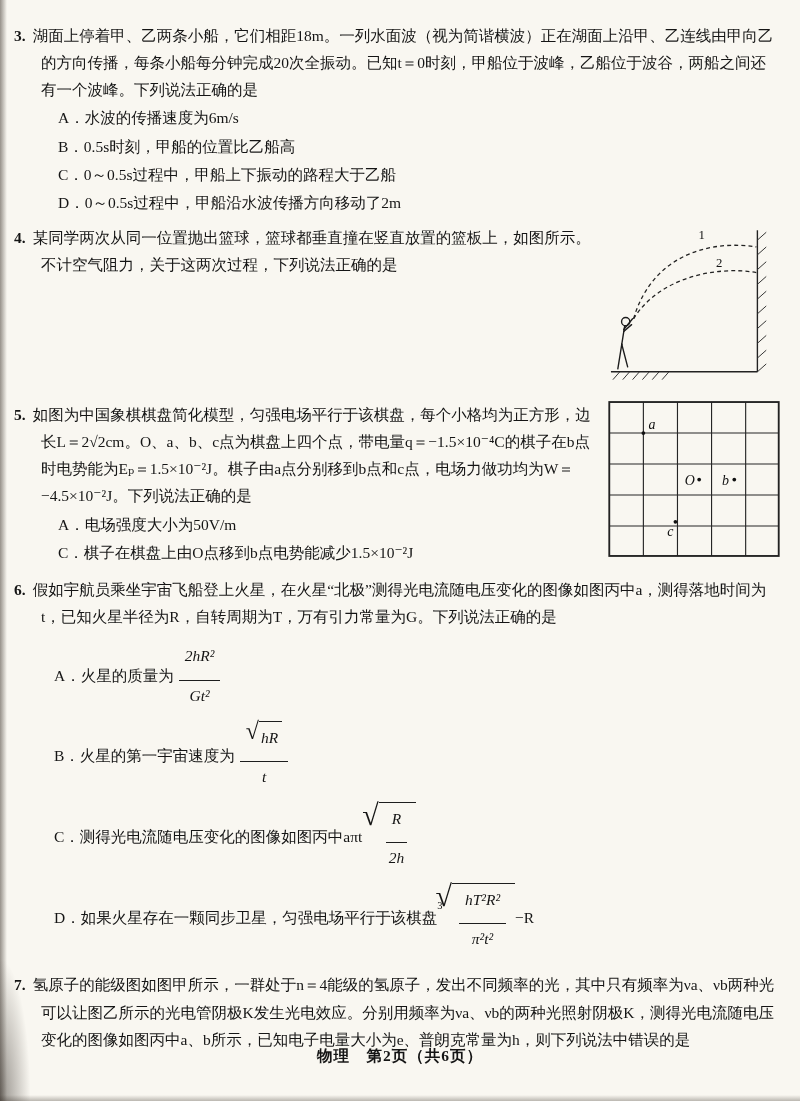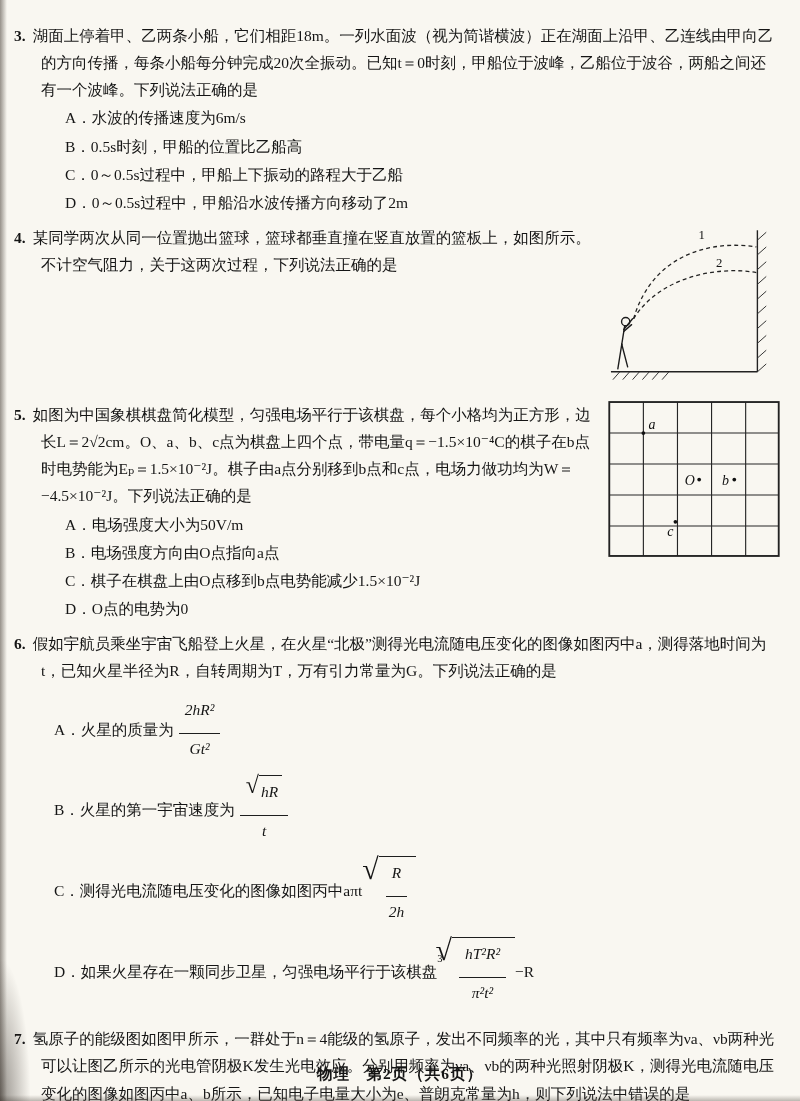--- a/index.html
+++ b/index.html
@@ -15,21 +15,21 @@
     background:linear-gradient(90deg,rgba(70,62,54,.55),rgba(70,62,54,0));pointer-events:none;}
   .edge-bottom{position:absolute;left:0;right:0;bottom:0;height:6px;
     background:linear-gradient(0deg,rgba(70,62,54,.35),rgba(70,62,54,0));pointer-events:none;}
   .corner-bl{position:absolute;left:0;bottom:0;width:30px;height:140px;
     background:radial-gradient(ellipse at left bottom,rgba(45,38,32,.5),rgba(45,38,32,0) 72%);pointer-events:none;}
 
   .q{display:flow-root;margin-bottom:7px;}
   .stem{margin:0;padding-left:27px;text-indent:-27px;}
   .qnum{font-weight:bold;margin-right:7px;}
   .opts{padding-left:40px;}
-  .opt{margin:1px 11px;}
+  .opt{margin:1px 4px;}
 
   
   .figwrap{float:right;margin:0 0 4px 14px;}
   .fig4{width:172px;height:158px;}
   .fig5{width:172px;height:156px;}
   svg .solid{stroke:#222;stroke-width:1.4;fill:none;}
   svg .hatch{stroke:#333;stroke-width:1;fill:none;}
   svg .dash{stroke:#222;stroke-width:1.3;fill:none;stroke-dasharray:4 3.2;}
   svg .person{stroke:#1c1c1c;stroke-width:1.4;fill:none;stroke-linecap:round;}
   svg .head{fill:none;stroke:#1c1c1c;stroke-width:1.4;}
@@ -45,21 +45,21 @@
   .frac{display:inline-flex;flex-direction:column;text-align:center;
         vertical-align:middle;margin:0 5px;font-style:italic;}
   .frac .fnum{border-bottom:1.5px solid #1e1e1e;padding:0 6px 10px;display:block;}
   .frac .fden{padding-top:1px;display:block;}
   .sqrt{display:inline-flex;align-items:flex-start;}
   .rs{font-size:30px;line-height:.92;font-style:normal;transform:translateY(-1px);}
   .rs.small{font-size:24px;}
   .rc{border-top:1.6px solid #1e1e1e;padding:2px 4px 0 2px;font-style:italic;}
   .ridx{font-size:10.5px;position:relative;top:-12px;margin-right:-7px;font-style:normal;}
 
-  .footer{position:absolute;left:0;right:0;bottom:14px;text-align:center;
+  .footer{position:absolute;left:0;right:0;bottom:32px;text-align:center;
           font-weight:bold;font-size:15.5px;letter-spacing:1px;}
 </style>
 </head>
 <body>
 
 <div class="page">
 
   <section class="q">
     <p class="stem"><span class="qnum">3.</span><span>湖面上停着甲、乙两条小船，它们相距18m。一列水面波（视为简谐横波）正在湖面上沿甲、乙连线由甲向乙的方向传播，每条小船每分钟完成20次全振动。已知t＝0时刻，甲船位于波峰，乙船位于波谷，两船之间还有一个波峰。下列说法正确的是</span></p>
     <div class="opts">
@@ -136,23 +136,21 @@
         <text class="pt" x="74" y="81">O</text>
         <circle class="dot" cx="122" cy="76" r="1.8"></circle>
         <text class="pt" x="110" y="81">b</text>
         <circle class="dot" cx="65" cy="117" r="1.8"></circle>
         <text class="pt" x="57" y="131">c</text>
       </svg>
     </span>
     <p class="stem"><span class="qnum">5.</span><span>如图为中国象棋棋盘简化模型，匀强电场平行于该棋盘，每个小格均为正方形，边长L＝2√2cm。O、a、b、c点为棋盘上四个点，带电量q＝−1.5×10⁻⁴C的棋子在b点时电势能为Eₚ＝1.5×10⁻²J。棋子由a点分别移到b点和c点，电场力做功均为W＝−4.5×10⁻²J。下列说法正确的是</span></p>
     <div class="opts">
       <div class="opt">A．电场强度大小为50V/m</div>
-      <div class="opt">B．电场强度方向由O点指向a点</div>
       <div class="opt">C．棋子在棋盘上由O点移到b点电势能减少1.5×10⁻²J</div>
-      <div class="opt">D．O点的电势为0</div>
     </div>
   </section>
 
   <section class="q">
     <p class="stem"><span class="qnum">6.</span><span>假如宇航员乘坐宇宙飞船登上火星，在火星“北极”测得光电流随电压变化的图像如图丙中a，测得落地时间为t，已知火星半径为R，自转周期为T，万有引力常量为G。下列说法正确的是</span></p>
     <div class="opts">
 
       <div class="opt opt-f">
         <span>A．火星的质量为</span>
         <span class="frac">

